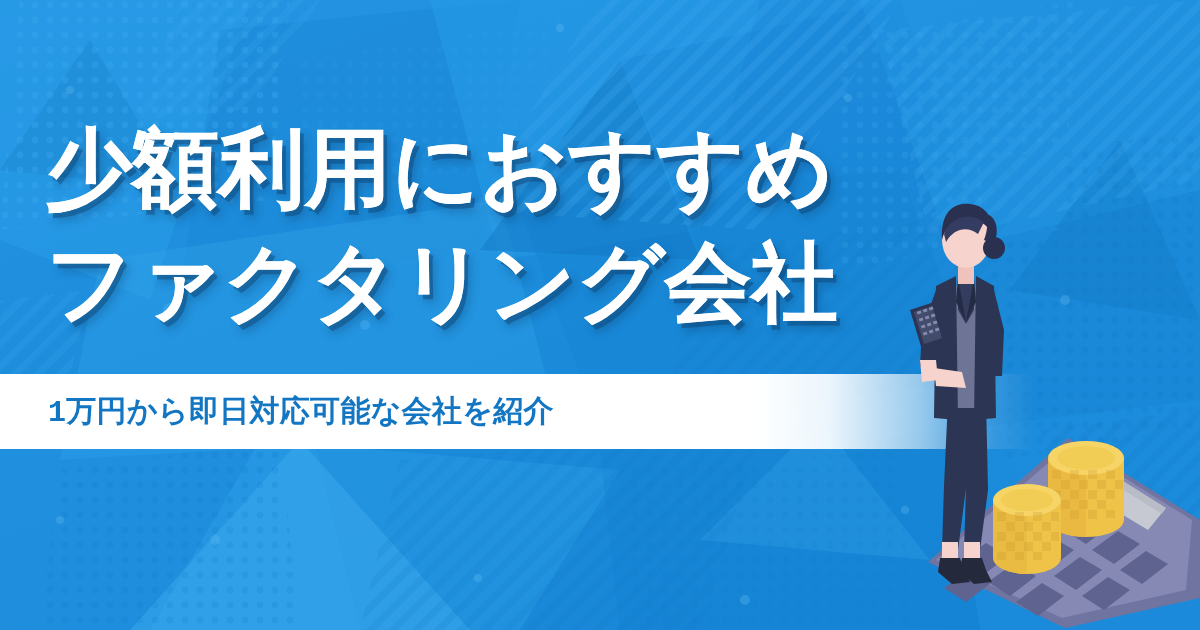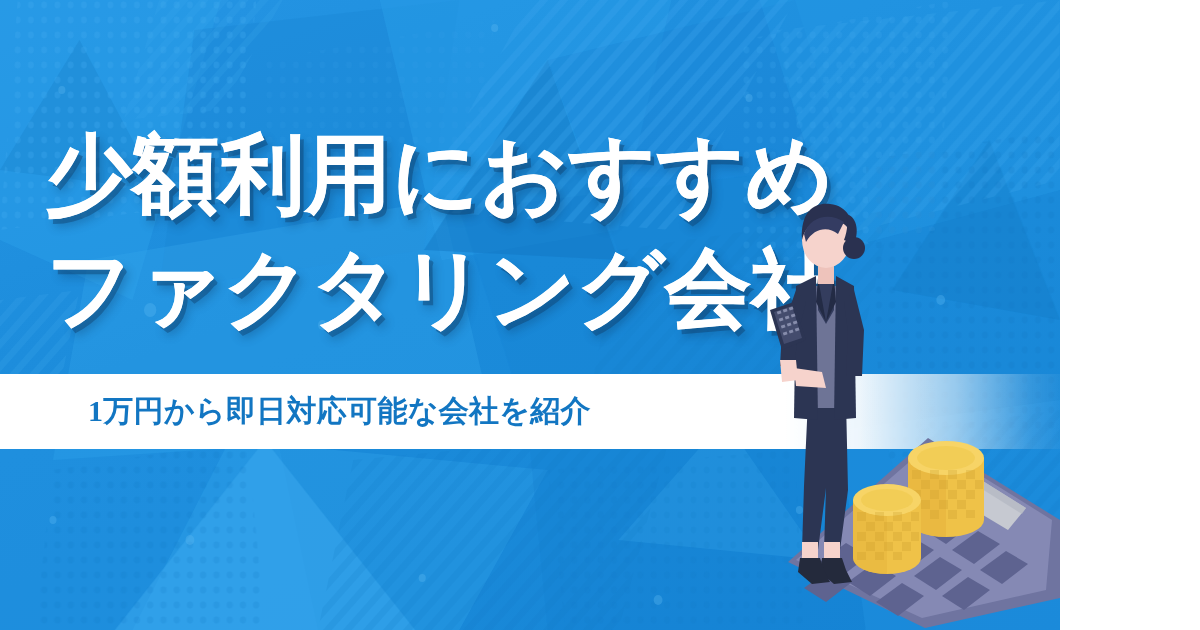--- a/index.html
+++ b/index.html
@@ -2,24 +2,24 @@
 <html><head>
 <meta charset="utf-8">
 <style>
   html, body {
     margin: 0;
     padding: 0;
     background: #ffffff;
   }
   #banner {
     position: relative;
-    width: 1060px;
+    width: 1200px;
     height: 630px;
     overflow: hidden;
-    font-family: Liberation Serif, serif;
+    font-family: Liberation Mono, monospace;
     background: #8b5cf6;
   }
 
   
   .bg-base {
     position: absolute;
     inset: 0;
     background: linear-gradient(160deg, #2595E4 0%, #1B8BDA 45%, #1786D6 100%);
   }
   .bg-svg {
@@ -61,21 +61,20 @@
     z-index: 5;
     background: linear-gradient(to right,
         #ffffff 0%,
         #ffffff 73%,
         rgba(255,255,255,0.92) 80%,
         rgba(255,255,255,0.55) 89%,
         rgba(255,255,255,0.12) 96%,
         rgba(255,255,255,0) 100%);
     display: flex;
     align-items: center;
-    padding-left: 40px;
   }
   .subtitle-text {
     margin-left: 48px;
     color: #1276C2;
     font-weight: 800;
     font-size: 30px;
     letter-spacing: 0.01em;
     white-space: nowrap;
   }
 

